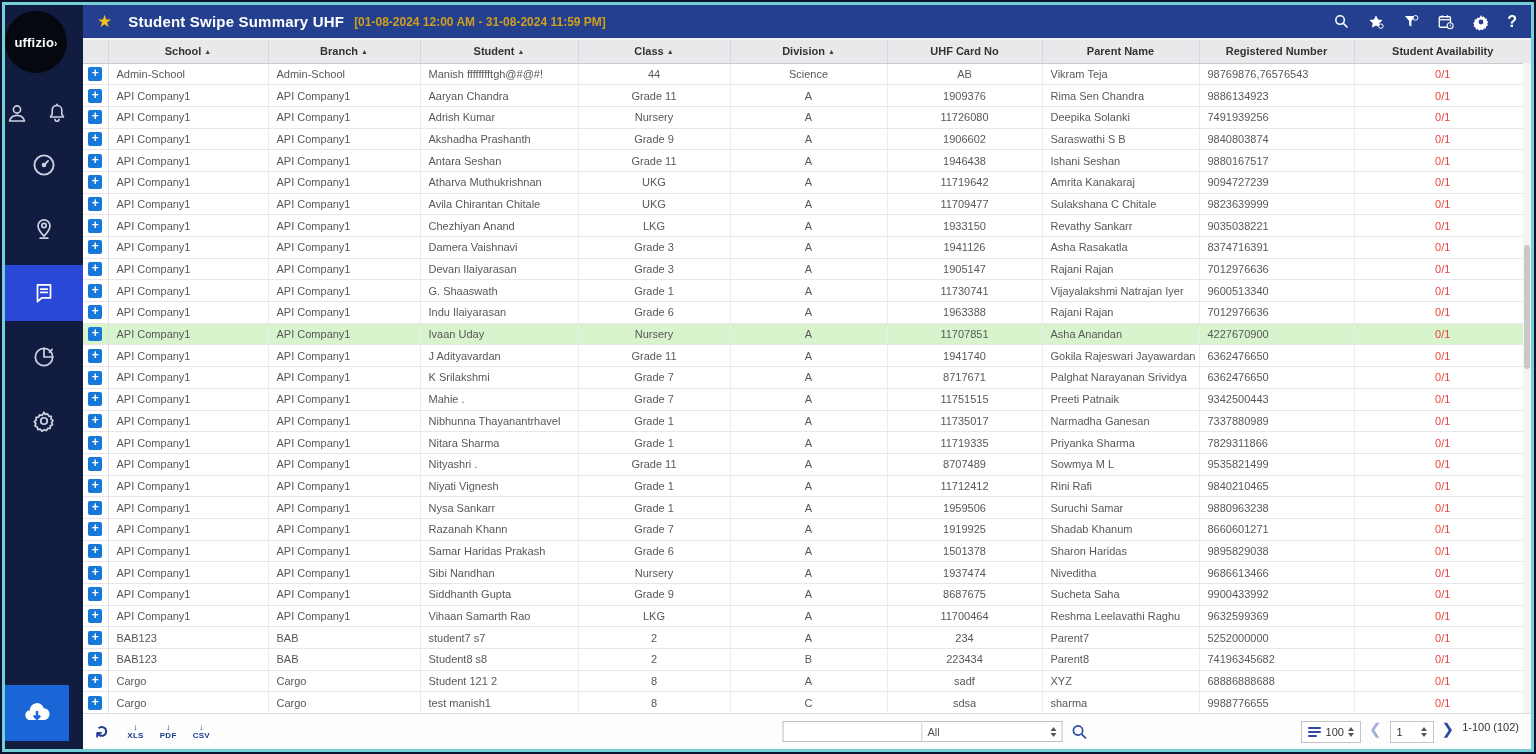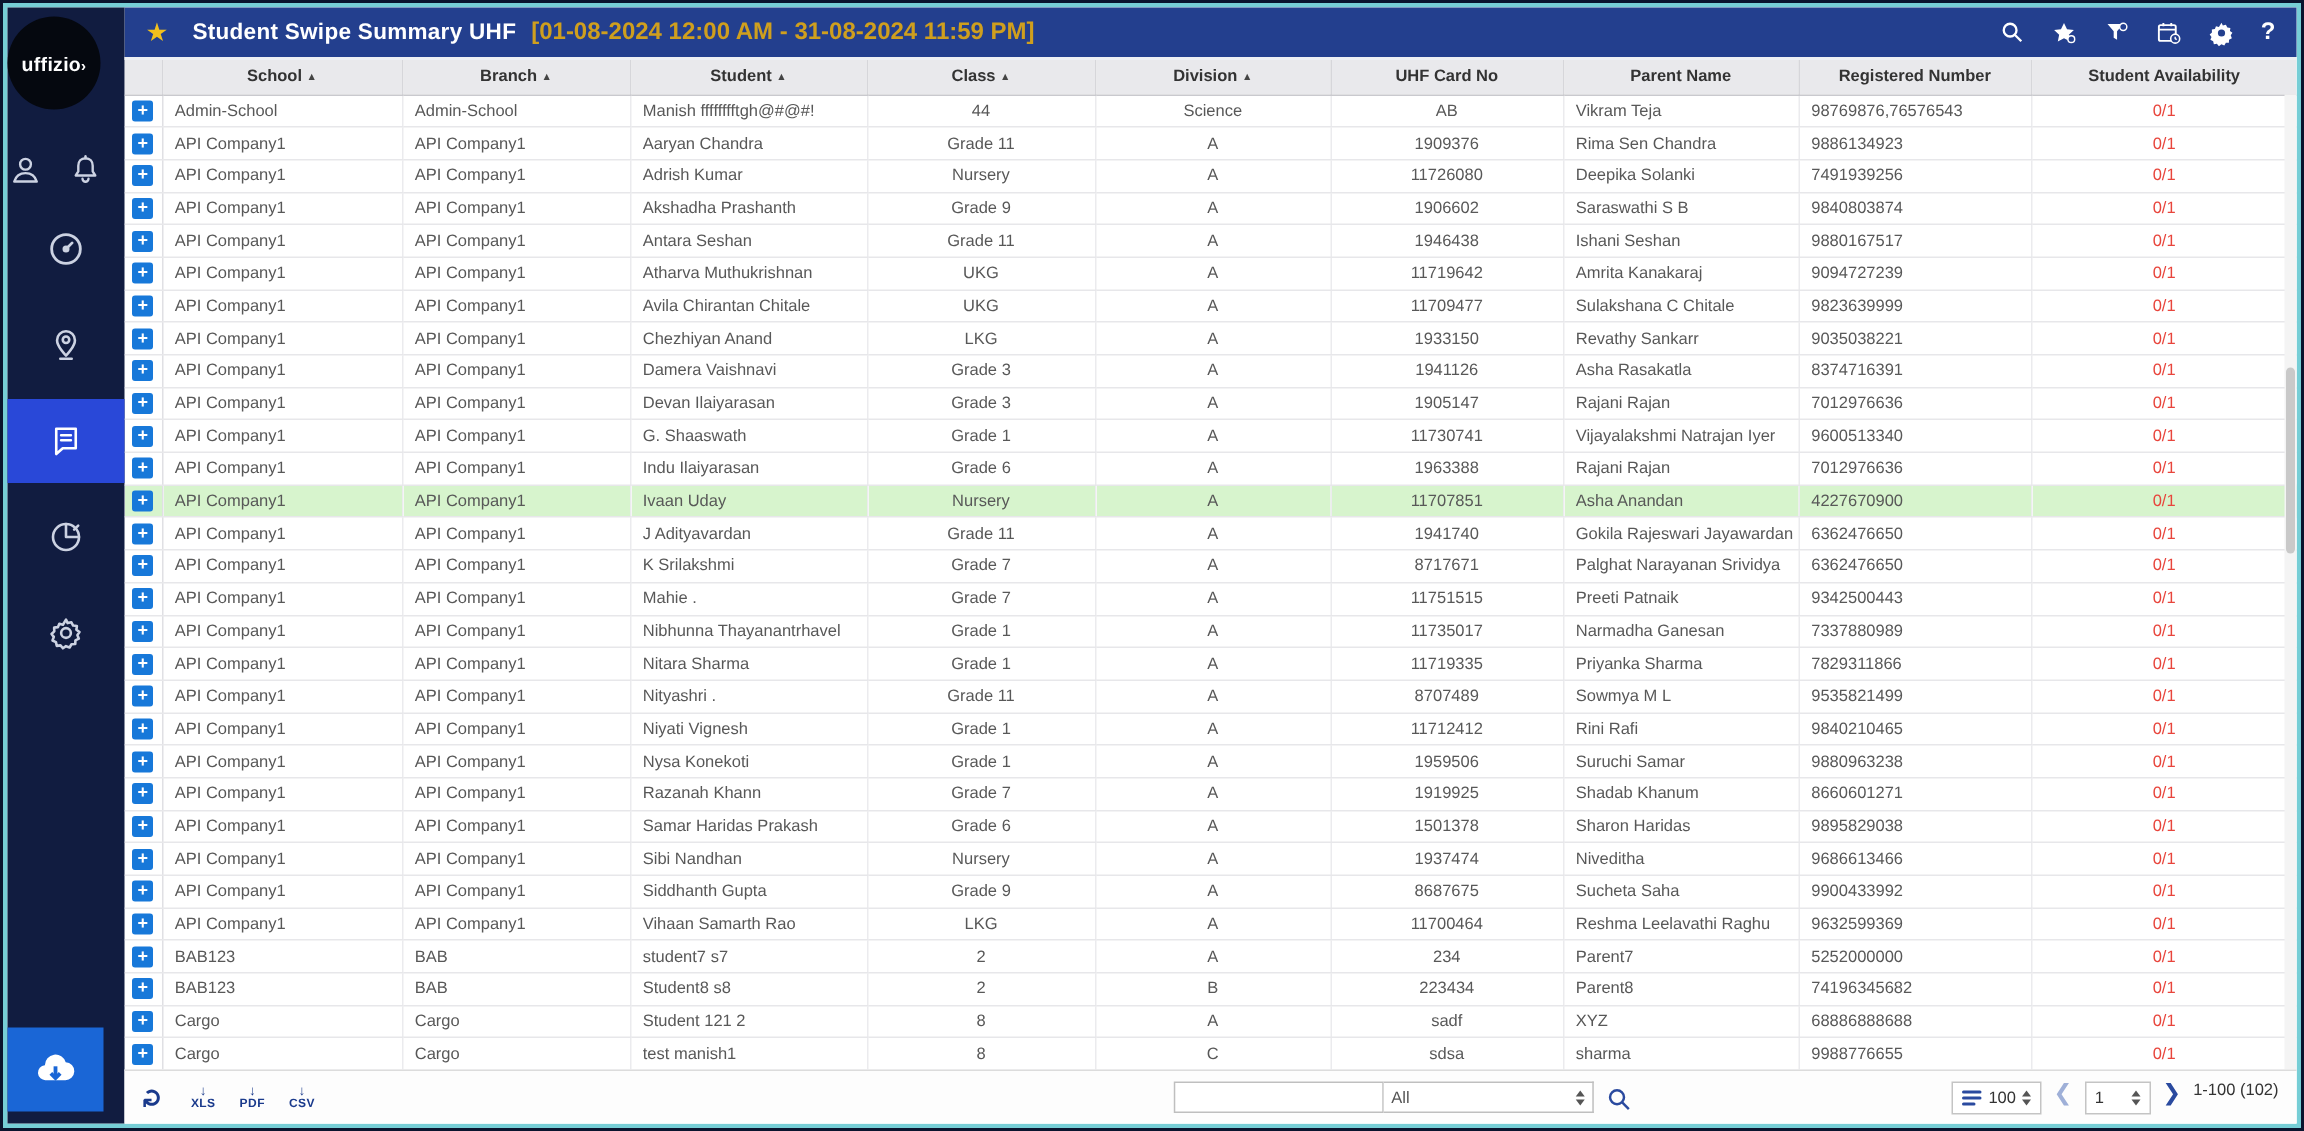--- a/index.html
+++ b/index.html
@@ -21,21 +21,21 @@
   .sidebar .spacer { flex:1; }
   .cloud-btn { width:64px; height:56px; background:#1a66d6; display:flex; align-items:center; justify-content:center;
     margin-bottom:8px; cursor:pointer; }
 
   
   .main { flex:1; display:flex; flex-direction:column; min-width:0; background:#fff; }
 
   .topbar { height:33px; flex:none; background:#233f8e; display:flex; align-items:center; padding:0 14px; color:#fff; }
   .fav-star { color:#f2c01d; font-size:17px; margin-right:16px; }
   .topbar h1 { font-size:15px; font-weight:700; letter-spacing:.2px; }
-  .daterange { color:#cf9f1e; font-size:16px; font-weight:600; margin-left:10px; }
+  .daterange { color:#cf9f1e; font-size:12px; font-weight:600; margin-left:10px; }
   .topbar-icons { margin-left:auto; display:flex; align-items:center; gap:17px; }
   .topbar-icons .tico { width:18px; height:18px; display:flex; align-items:center; justify-content:center; cursor:pointer; }
   .help-q { font-size:16px; font-weight:bold; color:#fff; cursor:pointer; }
 
   
   .table-area { flex:1; overflow:hidden; position:relative; border-top:2px solid #eef0f4; }
   table { width:100%; border-collapse:collapse; table-layout:fixed; }
   thead th { height:23px; background:#e9e9ec; border-bottom:1px solid #c9c9ce; border-right:1px solid #d6d6da;
     font-size:11px; font-weight:bold; color:#333; text-align:center; white-space:nowrap; overflow:hidden; }
   thead th:last-child { border-right:none; }
@@ -53,21 +53,21 @@
   .vscroll { position:absolute; top:23px; right:0; bottom:0; width:8px; background:#f4f4f4; }
   .vscroll .thumb { position:absolute; left:1px; right:1px; top:28%; height:19%; background:#c9c9c9; border-radius:4px; }
 
   
   .footer { height:36px; flex:none; background:#fdfdfd; border-top:1px solid #dcdcdc;
     display:flex; align-items:center; padding:0 12px; position:relative; }
   .refresh { font-size:17px; font-weight:bold; color:#1a3a8c; margin-right:18px; cursor:pointer; transform:rotate(-90deg); }
   .export { display:flex; flex-direction:column; align-items:center; margin-right:16px; cursor:pointer; color:#1a3a8c; }
   .export .dlarrow { font-size:9px; line-height:7px; font-weight:bold; }
   .export .dllabel { font-size:8px; font-weight:bold; letter-spacing:.3px; }
-  .center-controls { position:absolute; left:50%; transform:translateX(-8%); display:flex; align-items:flex-end; gap:0; }
+  .center-controls { position:absolute; left:50%; transform:translateX(-8%); display:flex; align-items:center; gap:0; }
   .search-box { width:140px; height:21px; border:1px solid #bfbfbf; background:#fff; font-size:11px; padding:0 5px; outline:none; }
   .filter-select { width:140px; height:21px; border:1px solid #bfbfbf; border-left:none; background:#fff;
     display:flex; align-items:center; padding:0 5px; font-size:11px; color:#555; cursor:pointer; }
   .filter-select .flabel { flex:1; }
   .spin { display:inline-flex; flex-direction:column; align-items:center; line-height:4px; margin-left:4px; }
   .spin i { border-left:3.5px solid transparent; border-right:3.5px solid transparent; display:block; font-style:normal; }
   .spin .up { border-bottom:4px solid #555; margin-bottom:2px; }
   .spin .dn { border-top:4px solid #555; }
   .fsearch { margin-left:8px; cursor:pointer; display:flex; align-items:center; }
   .right-controls { margin-left:auto; display:flex; gap:8px; color:#333; }
@@ -466,21 +466,21 @@
         <td class="c">A</td>
         <td class="c">11712412</td>
         <td>Rini Rafi</td>
         <td>9840210465</td>
         <td class="avail">0/1</td>
       </tr>
             <tr>
         <td class="expand-cell"><span class="plus-btn">+</span></td>
         <td>API Company1</td>
         <td>API Company1</td>
-        <td>Nysa Konekoti</td>
+        <td>Nysa Sankarr</td>
         <td class="c">Grade 1</td>
         <td class="c">A</td>
         <td class="c">1959506</td>
         <td>Suruchi Samar</td>
         <td>9880963238</td>
         <td class="avail">0/1</td>
       </tr>
             <tr>
         <td class="expand-cell"><span class="plus-btn">+</span></td>
         <td>API Company1</td>

